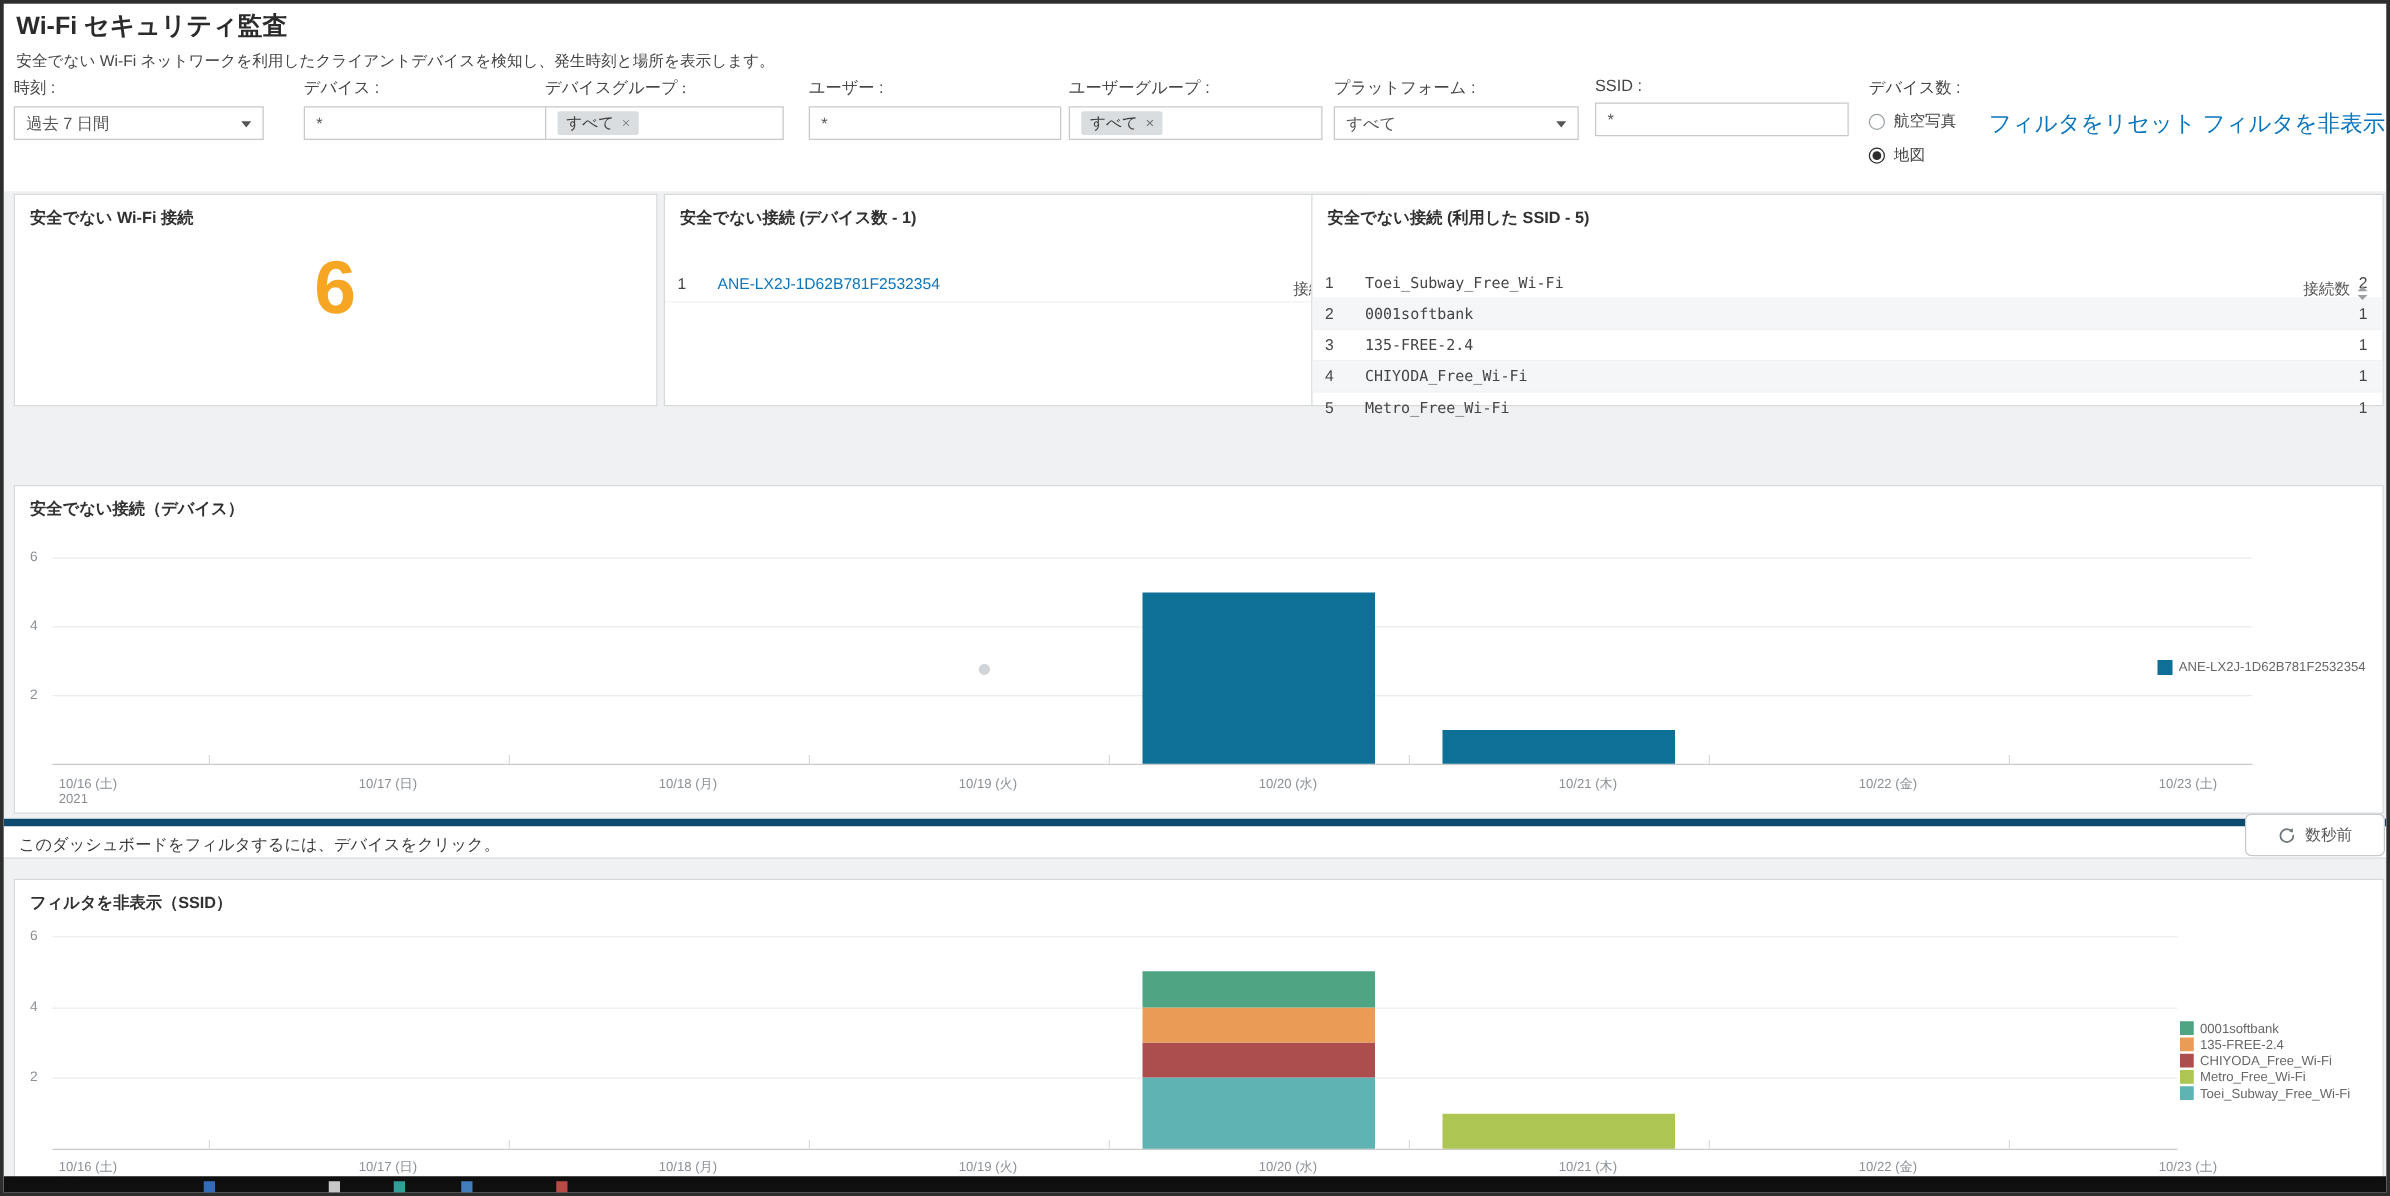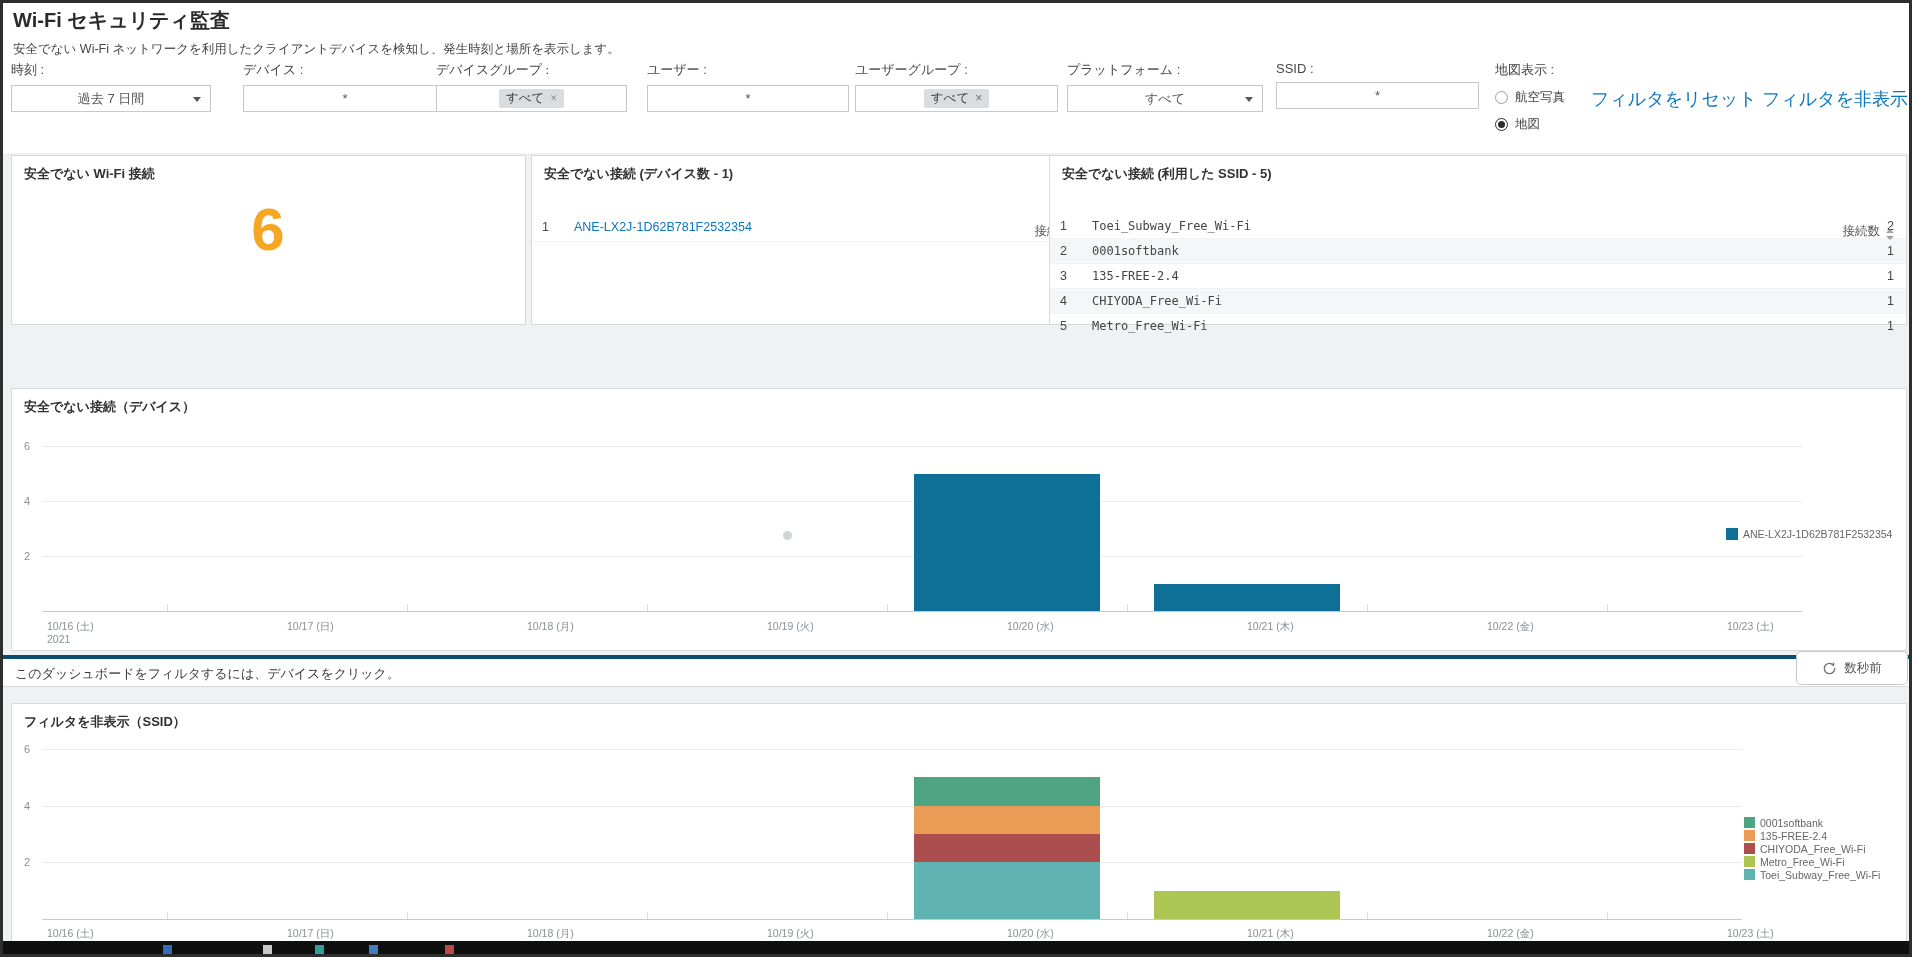--- a/index.html
+++ b/index.html
@@ -6,21 +6,21 @@
   .screen{position:relative;width:1912px;height:957px;box-sizing:border-box;border:3px solid #2e2e2e;
           background:#fff;overflow:hidden;font-family:"Liberation Sans","DejaVu Sans",sans-serif;
           -webkit-font-smoothing:antialiased;}
   
   .hdr{position:absolute;left:0;top:0;width:100%;height:150px;background:#fff;}
   .hdr h1{position:absolute;left:10px;top:4px;margin:0;font-size:20px;font-weight:700;color:#2b2b2b;}
   .hdr .sub{position:absolute;left:10px;top:38px;font-size:12.5px;color:#454545;}
   .filter{position:absolute;}
   .flabel{font-size:13px;color:#454545;margin-bottom:6px;}
   .ctrl{position:relative;background:#fff;border:1px solid #c6c9cb;height:27px;box-sizing:border-box;
-        font-size:13px;color:#565656;display:flex;align-items:center;padding:0 9px;justify-content:center;}
+        font-size:13px;color:#565656;display:flex;align-items:center;padding:0 9px;}
   .ctrl .caret{position:absolute;right:9px;top:11px;width:0;height:0;
         border-left:4.5px solid transparent;border-right:4.5px solid transparent;border-top:5px solid #565656;}
   .chip{background:#d9dde0;border-radius:2px;padding:1px 7px;font-size:12.5px;color:#3c3c3c;
         display:inline-flex;align-items:center;gap:6px;line-height:17px;}
   .chip .x{color:#6f7478;font-size:12px;}
   .mapblk{position:absolute;left:1492px;top:58px;}
   .radio-row{display:flex;align-items:center;gap:7px;margin-top:10px;font-size:12.5px;color:#454545;}
   .rdo{width:13px;height:13px;border-radius:50%;border:1px solid #9aa0a4;background:#fff;box-sizing:border-box;position:relative;flex:none;}
   .rdo.on{border-color:#2d2d2d;}
   .rdo.on::after{content:"";position:absolute;left:2px;top:2px;right:2px;bottom:2px;border-radius:50%;background:#2d2d2d;}
@@ -53,21 +53,21 @@
   .ax{position:absolute;height:1px;background:#c9c9c9;}
   .yl{position:absolute;left:12px;font-size:11px;color:#8a9095;transform:translateY(-6px);}
   .xl{position:absolute;font-size:10.5px;color:#8a9095;white-space:nowrap;}
   .tk{position:absolute;width:1px;height:7px;background:#dcdcdc;}
   .bar{position:absolute;}
   .lg{position:absolute;font-size:10.5px;color:#666;}
   .lg-row{display:flex;align-items:center;white-space:nowrap;}
   .lg-sq{display:inline-block;margin-right:5px;flex:none;}
   
   .note{position:absolute;left:0;top:652px;width:100%;height:32px;background:#fff;box-sizing:border-box;
-        border-top:4px solid #0c4a6e;border-bottom:1px solid #d8d8d8;}
+        border-top:6px solid #0c4a6e;border-bottom:1px solid #d8d8d8;}
   .note .txt{position:absolute;left:12px;top:0;line-height:30px;font-size:13px;color:#3a3a3a;}
   .refresh{position:absolute;left:1793px;top:648px;width:112px;height:34px;background:#fff;border:1px solid #c6c9cb;
         border-radius:5px;display:flex;align-items:center;justify-content:center;gap:7px;
         font-size:12.5px;color:#565656;z-index:5;box-sizing:border-box;}
   .dragdot{position:absolute;left:780px;top:528px;width:9px;height:9px;border-radius:50%;background:#d2d5d7;}
   .taskbar{position:absolute;left:0;top:938px;width:100%;height:16px;background:#0f0f10;z-index:9;}
   .tb-dot{position:absolute;top:4px;width:9px;height:9px;opacity:.85;}
 </style>
 </head>
 <body>
@@ -125,21 +125,21 @@
         </div>
         <div class="filter" style="left: 1273px; top: 58px;">
           <div class="flabel">SSID :</div>
           <div class="ctrl" style="width: 203px;">
             <span class="val">*</span>
           </div>
         </div>
       </div>
 
     <div class="mapblk">
-      <div class="flabel">地図表示 :</div>
+      <div class="flabel">デバイス数 :</div>
       <div id="map-options">
           <div class="radio-row">
             <span class="rdo"></span>
             <span>航空写真</span>
           </div>
           <div class="radio-row">
             <span class="rdo on"></span>
             <span>地図</span>
           </div>
         </div>

